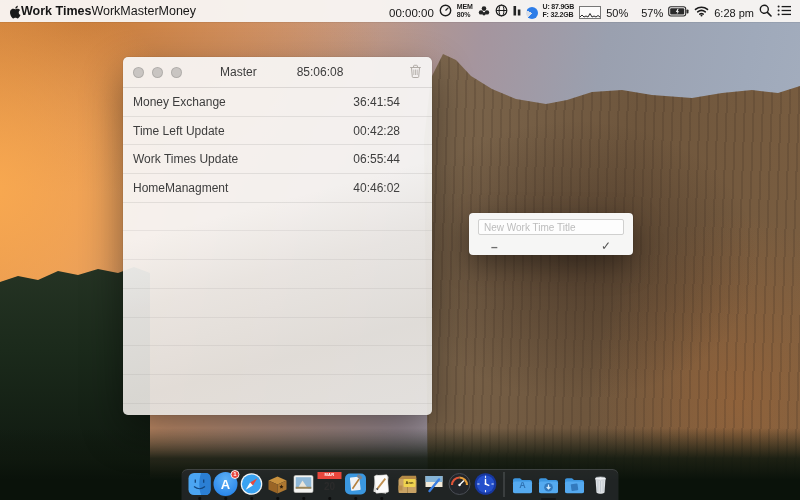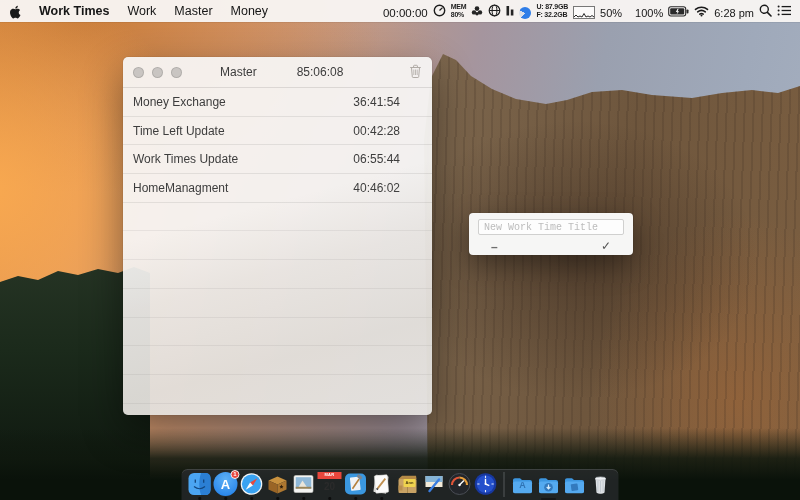--- a/index.html
+++ b/index.html
@@ -28,21 +28,21 @@
     background:
       radial-gradient(ellipse 120px 60px at 70% 14%, rgba(190,190,178,.55), rgba(190,190,178,0) 70%),
       linear-gradient(to bottom,#55604a 0%,#3b4836 22%,#2a3828 45%,#1b2a1b 70%,#0c140d 100%); }
   .wp-forest-bottom { position:absolute; left:0; bottom:0; width:800px; height:72px;
     background:linear-gradient(to top,#0a120a 28%,rgba(15,24,14,.88) 58%,rgba(20,30,18,0) 100%); }
 
   
   .menubar { position:absolute; top:0; left:0; width:800px; height:22px;
     background:rgba(248,245,243,.96); display:flex; align-items:center; padding:0 8px;
     font-size:12.5px; color:#161616; box-shadow:0 0 1px rgba(0,0,0,.35); z-index:50; white-space:nowrap; }
-  .mb-left { display:flex; gap:18px; }
+  .mb-left { display:flex; }
   .mb-apple svg { display:block; }
   .mb-app { font-weight:bold; }
   .mb-right { margin-left:auto; display:flex; align-items:flex-end; gap:5px; font-size:11px; }
   .mb-right > * { flex:none; }
   .stack2 { display:flex; flex-direction:column; justify-content:center; font-size:7px; font-weight:bold; line-height:8px; letter-spacing:-.2px; color:#1d1d1d; }
   .pie { width:12px; height:12px; border-radius:50%;
     background:conic-gradient(from 225deg,#d9dee8 0 72deg,#2e7de8 72deg 360deg); }
   .cpu-box { width:22px; height:13px; border:1px solid #777; background:rgba(252,252,252,.85); display:flex; align-items:flex-end; }
   .mb-gap { width:3px; }
 
@@ -63,21 +63,21 @@
   .row { height:28.7px; display:flex; align-items:center; padding:0 10px;
     border-bottom:1px solid rgba(0,0,0,.08); font-size:12px; color:#3d3d3d; }
   .row-time { margin-left:auto; margin-right:22px; }
   .row.empty { border-bottom:1px solid rgba(0,0,0,.06); }
 
   
   .popup { position:absolute; left:469px; top:213px; width:164px; height:42px;
     background:#f6f6f5; border-radius:4px; box-shadow:0 10px 28px rgba(0,0,0,.38), 0 0 1px rgba(0,0,0,.3); z-index:30; }
   .popup input { display:block; width:146px; height:16px; margin:6px 9px 0;
     border:1px solid #d0d0cf; border-radius:2px; background:#fdfdfd;
-    font-family:Liberation Mono, monospace; font-size:10px; padding:0 5px; color:#333; outline:none; }
+    font-family:Liberation Sans, sans-serif; font-size:10px; padding:0 5px; color:#333; outline:none; }
   .popup input::placeholder { color:#bcbcbc; }
   .pop-minus { position:absolute; left:22px; bottom:1px; font-size:12px; font-weight:bold; color:#6e6e6e; cursor:default; }
   .pop-check { position:absolute; right:22px; bottom:2px; font-size:12px; color:#555; cursor:default; }
 
   
   .dock { position:absolute; bottom:0; left:50%; transform:translateX(-50%);
     height:31px; padding:3px 6px 4px; background:rgba(46,49,54,.62);
     border-radius:6px 6px 0 0; display:flex; align-items:flex-start; gap:2px; z-index:40;
     box-shadow:inset 0 1px 0 rgba(255,255,255,.12); }
   .slot { position:relative; width:24px; height:24px; }
@@ -169,21 +169,21 @@
         <span>U: 87.9GB</span>
         <span>F: 32.2GB</span>
       </span>
       <span class="cpu-box">
         <svg width="20" height="11" viewBox="0 0 20 11">
             <polyline points="0,10 2,8 4,10 6,9 8,10 10,6.5 12,10 14,9 16,10 18,8.5 20,10" fill="none" stroke="#2a2a2a" stroke-width="1"></polyline>
           </svg>
       </span>
       <span>50%</span>
       <span class="mb-gap"></span>
-      <span>100%</span>
+      <span>57%</span>
       <span>
         <svg width="21" height="11" viewBox="0 0 21 11">
             <rect x="0.7" y="0.8" width="17" height="9.2" rx="2.2" fill="none" stroke="#2a2a2a" stroke-width="1.1"></rect>
             <rect x="2.2" y="2.3" width="14" height="6.2" rx="1" fill="#2a2a2a"></rect>
             <rect x="18.5" y="3.4" width="2" height="4" rx="0.9" fill="#2a2a2a"></rect>
             <polygon points="9.6,2.8 7.8,6 9.4,6 8.6,8.6 11.2,5.2 9.7,5.2 10.6,2.8" fill="#f4f4f4"></polygon>
           </svg>
       </span>
       <span>
         <svg width="15" height="12" viewBox="0 0 15 12" fill="none" stroke="#1a1a1a" stroke-linecap="round">

